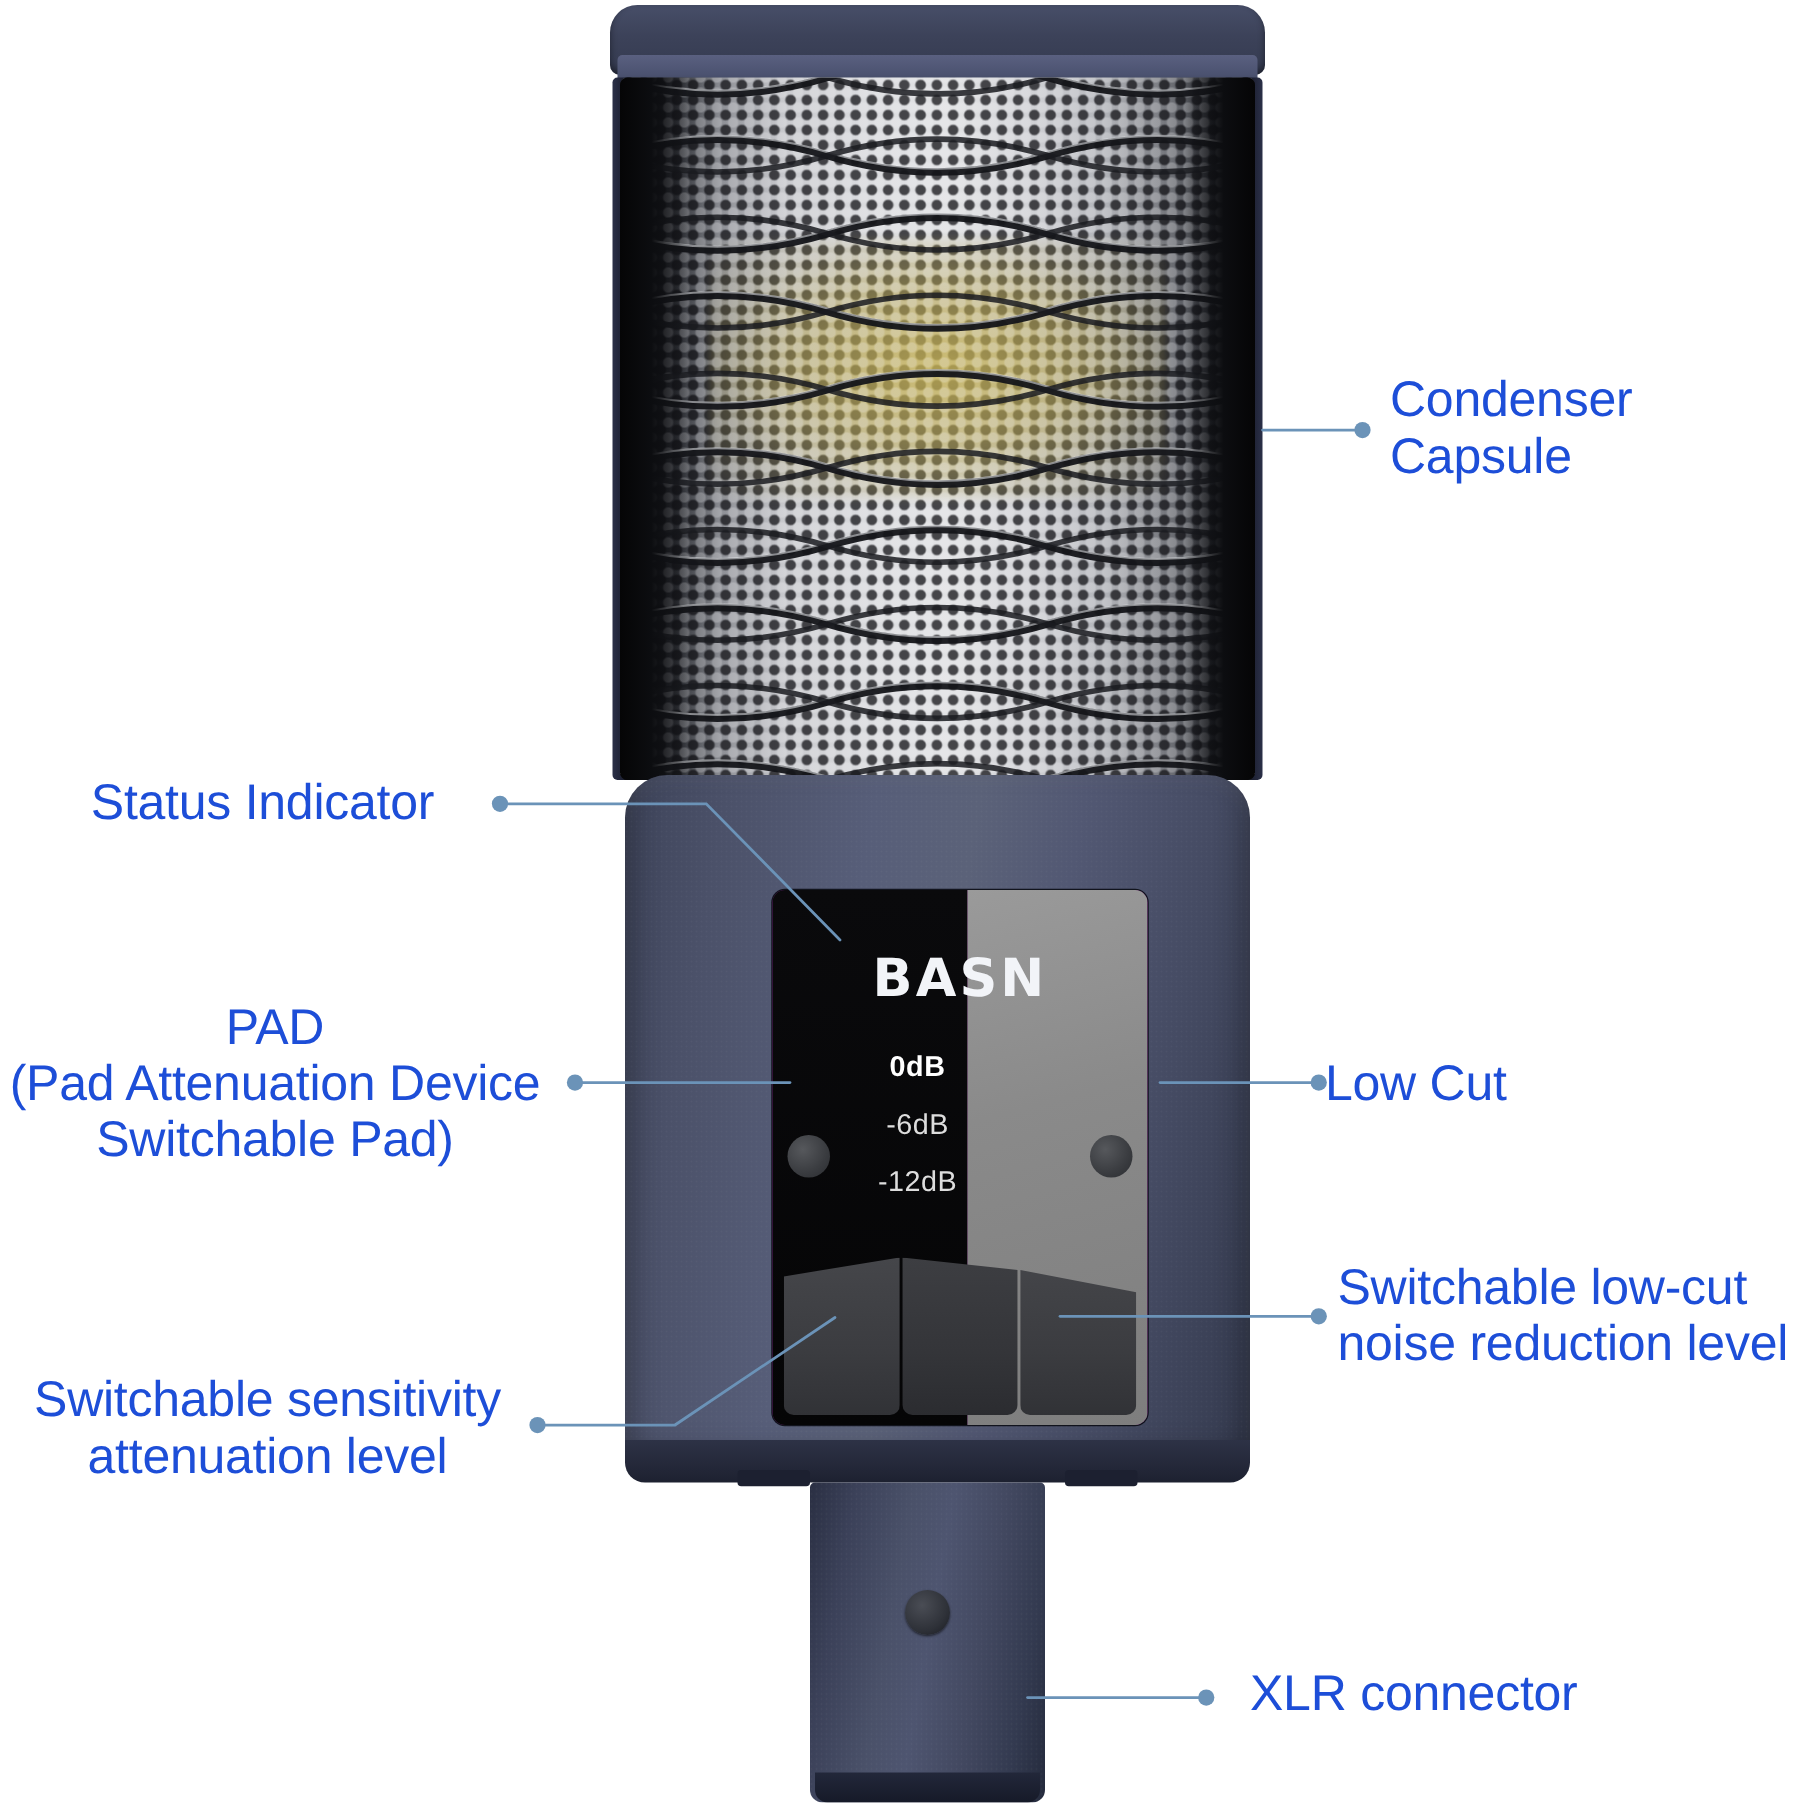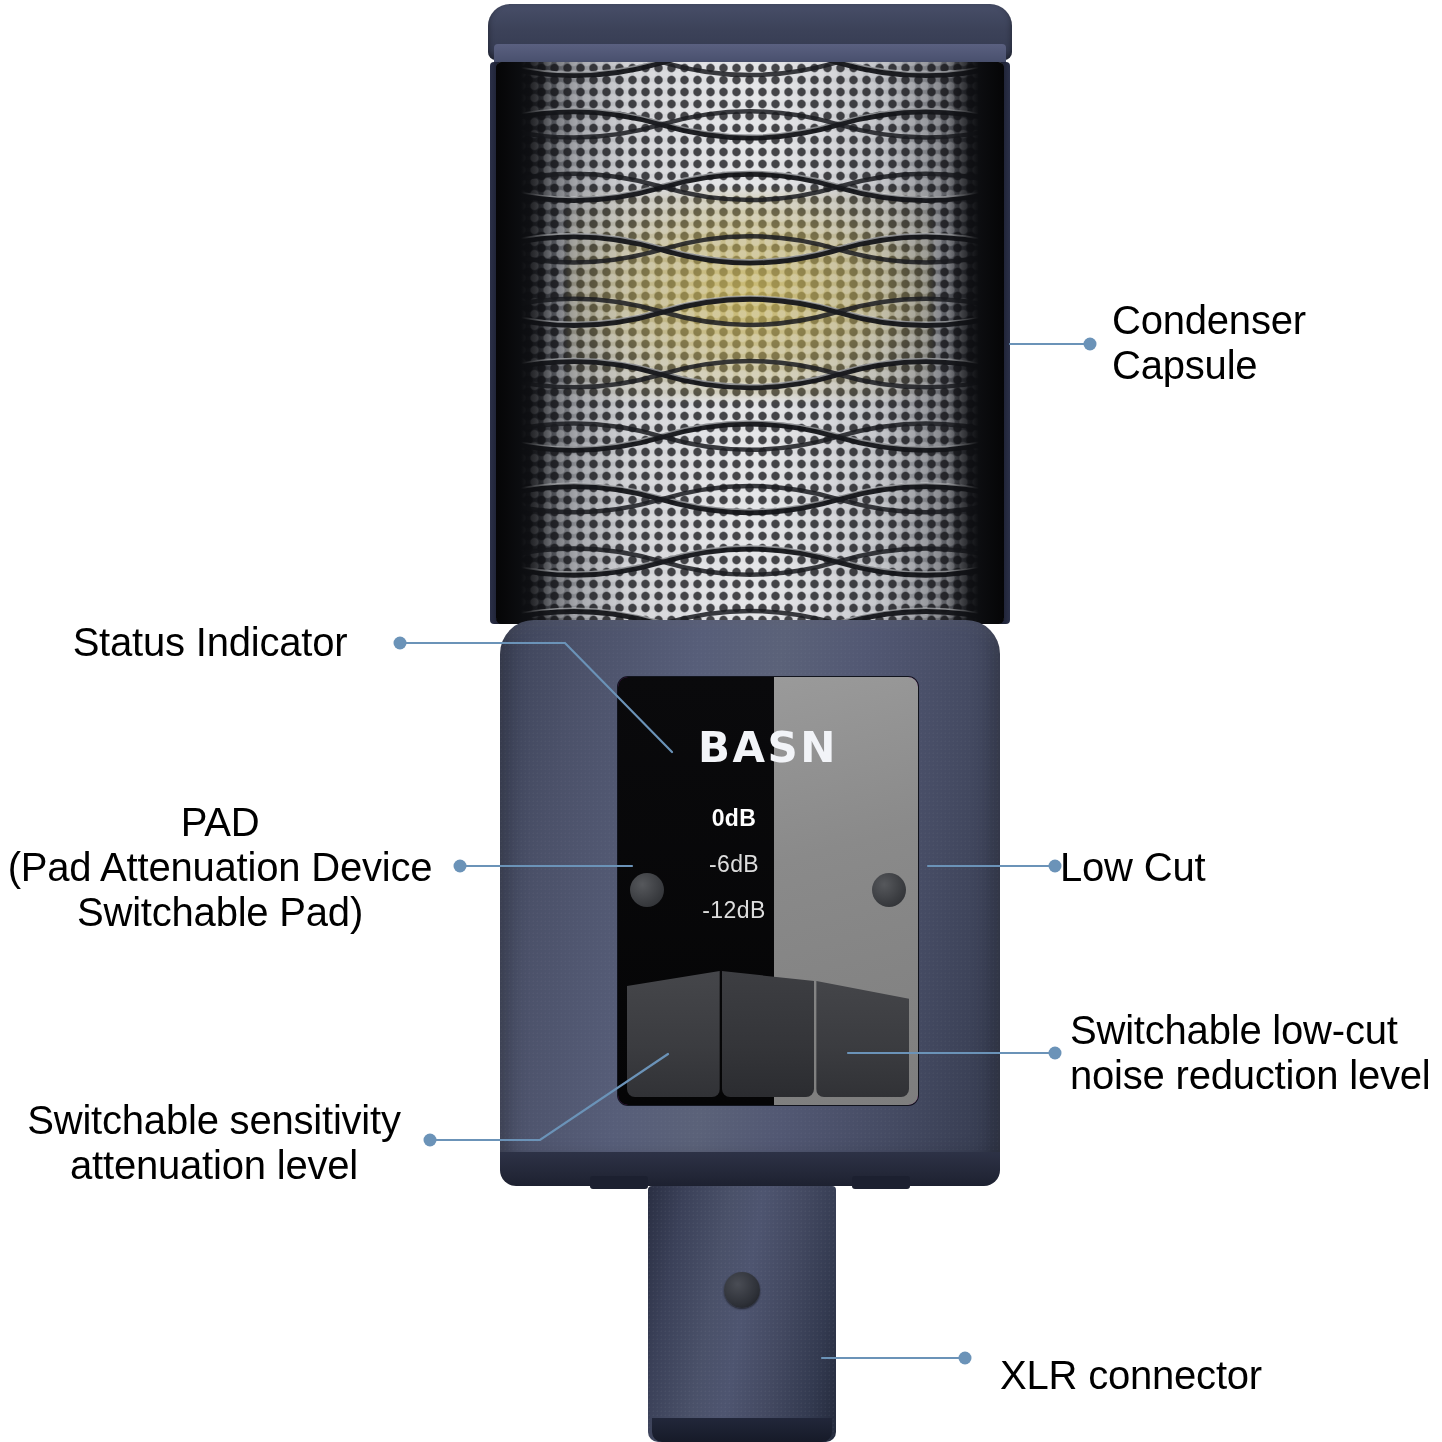--- a/index.html
+++ b/index.html
@@ -2,21 +2,21 @@
 <html><head>
 <meta charset="utf-8">
 <style>
   html,body{margin:0;padding:0;background:#ffffff;}
   body{width:1442px;height:1442px;position:relative;overflow:hidden;
        font-family:"Liberation Sans","DejaVu Sans",sans-serif;}
 
   #stage{position:absolute;inset:0;width:1442px;height:1442px;}
 
   
-  .callout{position:absolute;font-size:40px;line-height:1.12;color:#000000;
+  .callout{position:absolute;font-size:40px;line-height:1.12;color:#1d4ed8;
            letter-spacing:-0.2px;white-space:pre;font-weight:400;}
   .callout.r{text-align:left;}
   .callout.l{text-align:center;}
 
   svg#leads{position:absolute;left:0;top:0;width:1442px;height:1442px;
             pointer-events:none;}
 
   
   #mic{position:absolute;left:480px;top:0px;width:540px;height:1442px;}
 
@@ -70,21 +70,21 @@
         background-size:4px 4px;opacity:.65;}
   .body-bevel{position:absolute;left:20px;top:1152px;width:500px;height:34px;
         border-radius:0 0 16px 16px;
         background:linear-gradient(180deg,#2d3246 0%,#242839 60%,#1d2130 100%);}
   .tab-l{position:absolute;left:110px;top:1176px;width:58px;height:13px;
         border-radius:3px;background:#1c2030;}
   .tab-r{position:absolute;right:110px;top:1176px;width:58px;height:13px;
         border-radius:3px;background:#1c2030;}
 
   
-  .panel{position:absolute;left:138px;top:677px;width:300px;height:428px;
+  .panel{position:absolute;left:138px;top:712px;width:300px;height:428px;
          border-radius:10px;overflow:hidden;
          background:#701a75;box-shadow:0 0 0 1px rgba(10,12,20,.9);}
   .panel-dark{position:absolute;left:0;top:0;width:52%;height:100%;
          background:linear-gradient(180deg,#0a0a0c,#050506);}
   .panel-light2{position:absolute;left:52%;top:0;width:48%;height:100%;
          background:linear-gradient(165deg,#9a9a9a 0%,#8a8a8a 40%,#7e7e7e 100%);}
   .brand{position:absolute;left:0;top:46px;width:100%;text-align:center;
          color:#f2f4f8;font-size:42px;font-weight:700;letter-spacing:2.5px;
          font-family:"DejaVu Sans","Liberation Sans",sans-serif;}
   .col{position:absolute;top:118px;width:50%;}
@@ -253,14 +253,14 @@
 Switchable Pad)</div>
 
   <div class="callout r" style="left:1060px;top:845px;width:340px;">Low Cut</div>
 
   <div class="callout r" style="left:1070px;top:1008px;width:372px;">Switchable low-cut
 noise reduction level</div>
 
   <div class="callout l" style="left:10px;top:1098px;width:408px;">Switchable sensitivity
 attenuation level</div>
 
-  <div class="callout r" style="left:1000px;top:1333px;width:400px;margin-top:20px;">XLR connector</div>
+  <div class="callout r" style="left:1000px;top:1333px;width:400px;">XLR connector</div>
 </div>
 
 </body></html>

